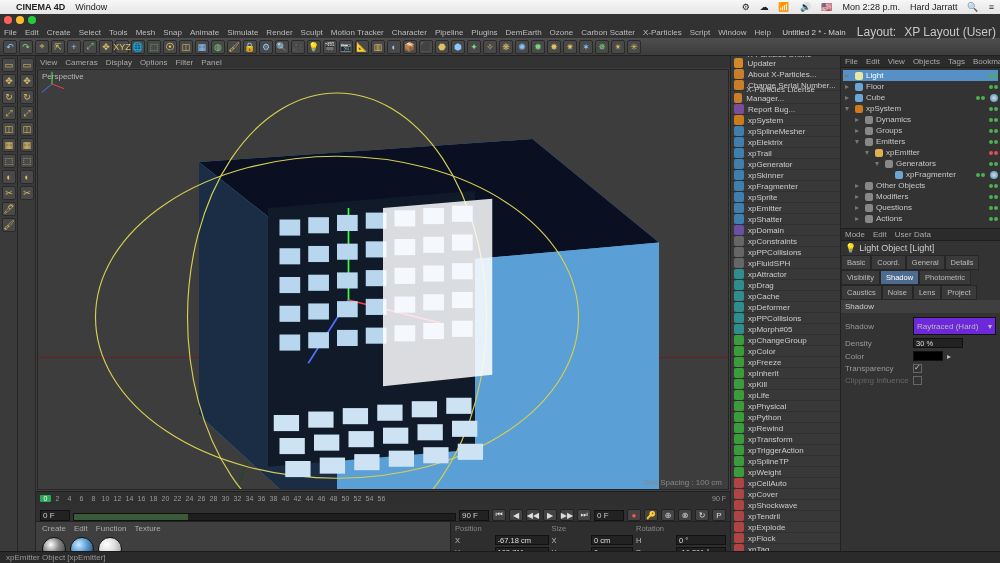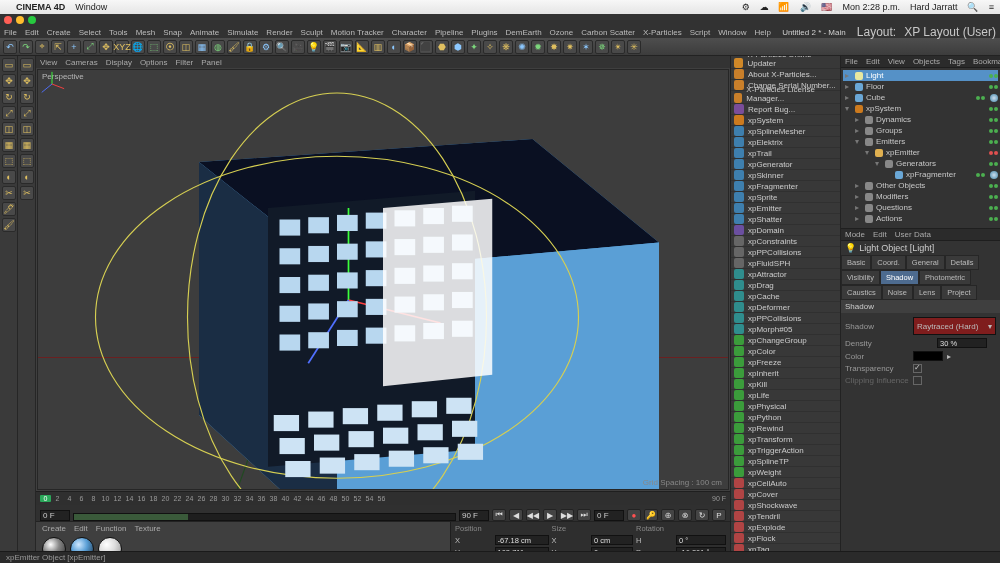--- a/index.html
+++ b/index.html
@@ -78,21 +78,21 @@
   .node.sel .nm{color:#fff;}
   .ind1{padding-left:12px}.ind2{padding-left:22px}.ind3{padding-left:32px}.ind4{padding-left:42px}
 
   .attr{flex:1;background:#333;border-top:1px solid #1f1f1f;display:flex;flex-direction:column;}
   .attr-tabs{display:flex;flex-wrap:wrap;font-size:7.5px;}
   .attr-tabs span{padding:2px 5px;background:#3a3a3a;border:1px solid #262626;color:#bbb;}
   .attr-tabs span.active{background:#4d6b8f;color:#fff;}
   .attr-body{padding:4px;font-size:8px;color:#bbb;display:flex;flex-direction:column;gap:3px;}
   .attr-row{display:flex;align-items:center;gap:4px;}
   .attr-row label{width:64px;color:#999;}
-  .dropdown{flex:1;background:#7f1d1d;border:1px solid #111;height:16px;padding:8px 3px;display:flex;align-items:center;justify-content:space-between;}
+  .dropdown{flex:1;background:#6d28d9;border:1px solid #111;height:16px;padding:8px 3px;display:flex;align-items:center;justify-content:space-between;}
   .colorchip{width:30px;height:10px;background:#000;border:1px solid #111;}
   .chk{width:9px;height:9px;border:1px solid #666;display:inline-block;}
   .chk.on::after{content:"✓";font-size:8px;color:#ccc;position:relative;top:-2px;}
 
   .statusbar{position:absolute;bottom:0;left:0;right:0;height:12px;background:#2a2a2a;border-top:1px solid #1a1a1a;font-size:8px;color:#999;display:flex;align-items:center;padding:0 6px;}
 
   .bottom-stack{display:flex;border-top:1px solid #222;}
 </style>
 </head>
 <body>
@@ -776,21 +776,21 @@
       <div class="attr-body">
         <div class="attr-row">
           <label>Shadow</label>
           <div class="dropdown">
               <span>Raytraced (Hard)</span>
               <span>▾</span>
             </div>
         </div>
         <div class="attr-row">
           <label>Density</label>
-          <input class="cin" style="width: 50px; margin-left: 24px;" value="30 %">
+          <input class="cin" style="width: 50px;" value="30 %">
         </div>
         <div class="attr-row">
           <label>Color</label>
           <div class="colorchip"></div>
             <span>▸</span>
         </div>
         <div class="attr-row">
           <label>Transparency</label>
           <span class="chk on"></span>
         </div>

